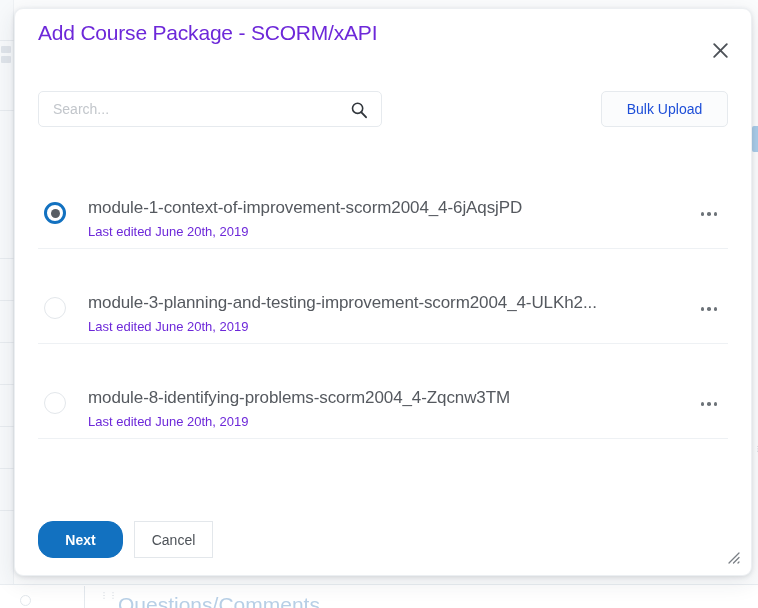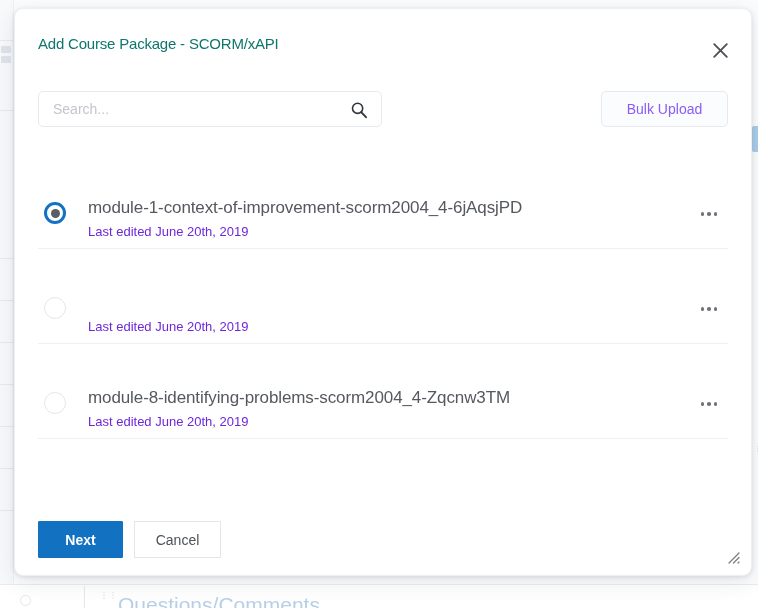--- a/index.html
+++ b/index.html
@@ -116,23 +116,23 @@
     height: 568px;
     background: #ffffff;
     border-radius: 9px;
     box-shadow: 0 1px 4px rgba(40,50,60,.13), 0 6px 22px rgba(40,50,60,.10);
     border: 1px solid #eceff2;
   }
 
   .modal-title {
     position: absolute;
     left: 23px;
-    top: 26px;
-    font-size: 15px;
-    color: #0f766e;
+    top: 12px;
+    font-size: 21px;
+    color: #6d28d9;
     letter-spacing: -0.2px;
     white-space: nowrap;
   }
 
   .close-btn {
     position: absolute;
     right: 16px;
     top: 26px;
     width: 30px;
     height: 30px;
@@ -190,21 +190,21 @@
     position: absolute;
     right: 0;
     top: 0;
     width: 127px;
     height: 36px;
     background: #fbfcfd;
     border: 1px solid #e6eaee;
     border-radius: 5px;
     font-family: "Liberation Sans", sans-serif;
     font-size: 14px;
-    color: #8b5cf6;
+    color: #1d4ed8;
     cursor: pointer;
   }
 
   
   .pkg-list {
     position: absolute;
     left: 23px;
     right: 23px;
     top: 145px;
   }
@@ -287,32 +287,32 @@
     height: 37px;
   }
   .btn-next {
     position: absolute;
     left: 0;
     top: 0;
     width: 85px;
     height: 37px;
     background: #1271c0;
     border: 1px solid #1271c0;
-    border-radius: 1px;
+    border-radius: 15px;
     color: #ffffff;
     font-family: "Liberation Sans", sans-serif;
     font-size: 14px;
     font-weight: bold;
     cursor: pointer;
   }
   .btn-cancel {
     position: absolute;
     left: 96px;
     top: 0;
-    width: 87px;
+    width: 79px;
     height: 37px;
     background: #ffffff;
     border: 1px solid #e3e7eb;
     border-radius: 0;
     color: #4d5258;
     font-family: "Liberation Sans", sans-serif;
     font-size: 14px;
     cursor: pointer;
   }
   .resize-grip {
@@ -384,20 +384,21 @@
       <div class="pkg-sub">Last edited June 20th, 2019</div>
       <div class="kebab">
           <i></i>
           <i></i>
           <i></i>
         </div>
     </div>
 
     <div class="pkg-row">
       <div class="radio off"></div>
+      <div class="pkg-name">module-3-planning-and-testing-improvement-scorm2004_4-ULKh2...</div>
       <div class="pkg-sub">Last edited June 20th, 2019</div>
       <div class="kebab">
           <i></i>
           <i></i>
           <i></i>
         </div>
     </div>
 
     <div class="pkg-row">
       <div class="radio off"></div>

